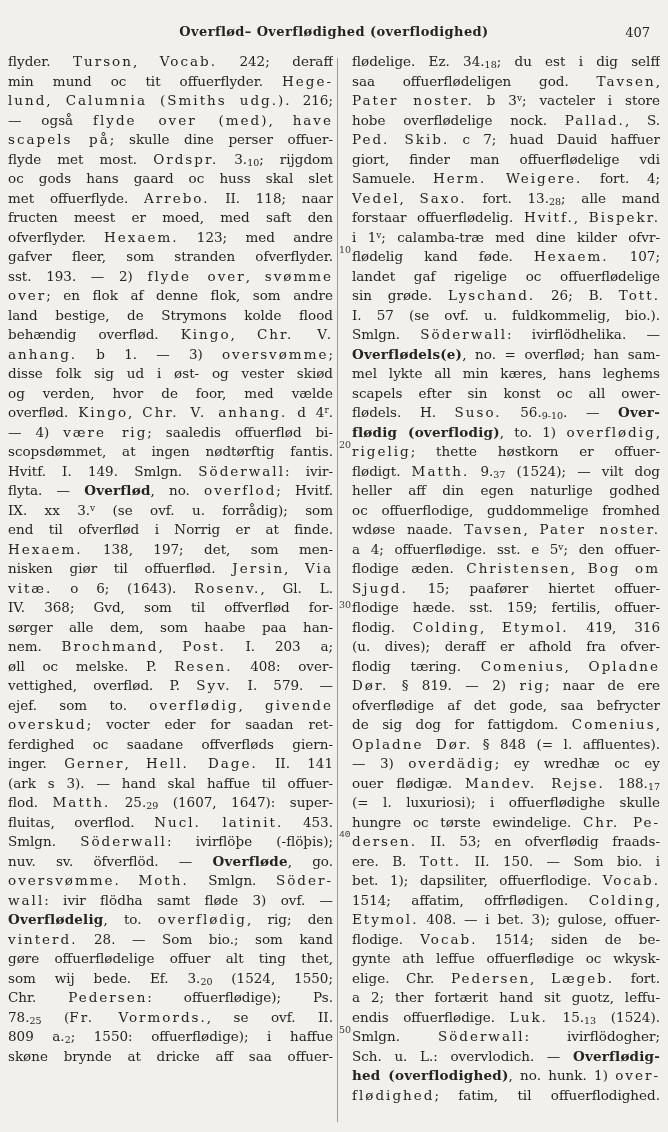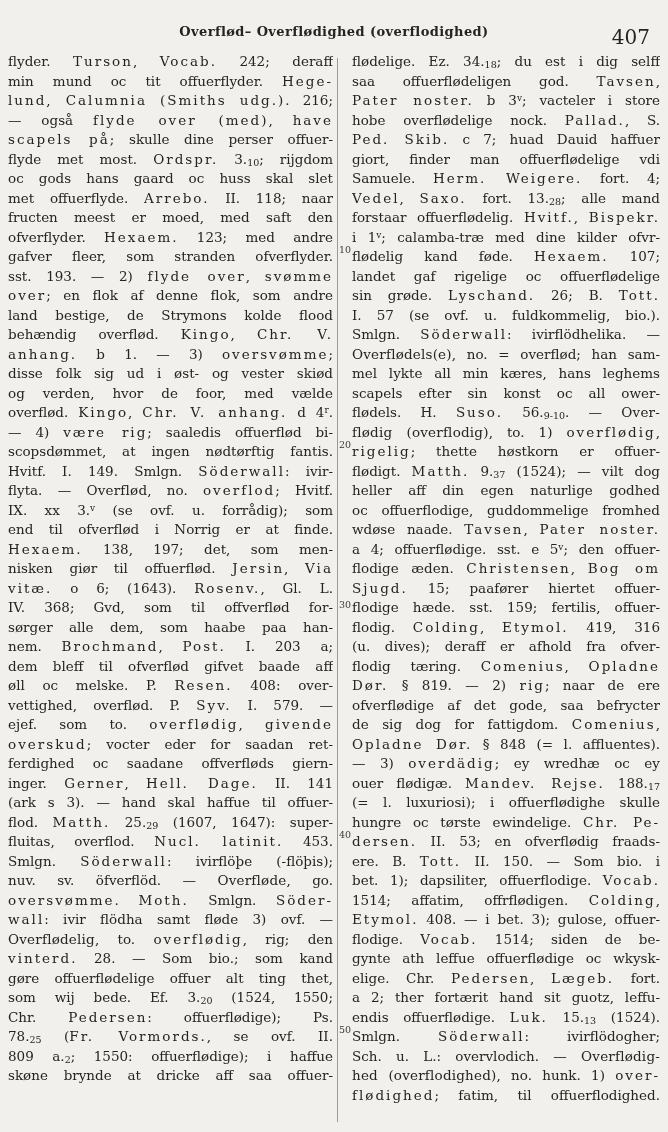--- a/index.html
+++ b/index.html
@@ -18,35 +18,35 @@
     overflow:hidden;
   }
   .running-head{
     position:absolute;top:24px;left:0;width:668px;height:20px;
   }
   .running-head .title{
     display:block;text-align:center;
     font-weight:bold;font-size:13px;letter-spacing:0.4px;
   }
   .running-head .pagenum{
-    position:absolute;right:18px;top:1px;font-size:20px;
+    position:absolute;right:18px;top:1px;font-size:13px;
   }
   .col{
     position:absolute;top:52px;
     font-size:13.5px;
   }
   .col-left{left:8px;width:325px;}
   .col-right{left:352px;width:308px;}
   .line{
     height:19.5px;line-height:19.5px;
     text-align:justify;text-align-last:justify;
     overflow:hidden;white-space:nowrap;
   }
   .line .sp{letter-spacing:2px;}
-  .line b.hw{font-weight:normal;letter-spacing:0.2px;}
+  .line b.hw{font-weight:bold;letter-spacing:0.2px;}
   .line .sup{font-size:9px;vertical-align:4px;line-height:0;}
   .line .sub{font-size:9.5px;vertical-align:-2px;line-height:0;}
   .divider{
     position:absolute;left:337px;top:58px;width:1px;height:1064px;
     background:var(--divider);
   }
   .gnum{
     position:absolute;left:339px;width:12px;
     font-size:9.5px;color:var(--gnum);line-height:12px;
   }
@@ -84,21 +84,20 @@
     <div class="line">Hvitf. I. 149. Smlgn. <span class="sp">Söderwall</span>: ivir-</div>
     <div class="line">flyta. — <b class="hw">Overflød</b>, no. <span class="sp">overflod</span>; Hvitf.</div>
     <div class="line">IX. xx 3.<span class="sup">v</span> (se ovf. u. forrådig); som</div>
     <div class="line">end til ofverflød i Norrig er at finde.</div>
     <div class="line"><span class="sp">Hexaem.</span> 138, 197; det, som men-</div>
     <div class="line">nisken giør til offuerflød. <span class="sp">Jersin</span>, <span class="sp">Via</span></div>
     <div class="line"><span class="sp">vitæ.</span> o 6; (1643). <span class="sp">Rosenv.</span>, Gl. L.</div>
     <div class="line">IV. 368; Gvd, som til offverflød for-</div>
     <div class="line">sørger alle dem, som haabe paa han-</div>
     <div class="line">nem. <span class="sp">Brochmand</span>, <span class="sp">Post.</span> I. 203 a;</div>
-    <div class="line">dem bleff til ofverflød gifvet baade aff</div>
     <div class="line">øll oc melske. P. <span class="sp">Resen.</span> 408: over-</div>
     <div class="line">vettighed, overflød. P. <span class="sp">Syv.</span> I. 579. —</div>
     <div class="line">ejef. som to. <span class="sp">overflødig</span>, <span class="sp">givende</span></div>
     <div class="line"><span class="sp">overskud</span>; vocter eder for saadan ret-</div>
     <div class="line">ferdighed oc saadane offverfløds giern-</div>
     <div class="line">inger. <span class="sp">Gerner</span>, <span class="sp">Hell. Dage.</span> II. 141</div>
     <div class="line">(ark s 3). — hand skal haffue til offuer-</div>
     <div class="line">flod. <span class="sp">Matth.</span> 25.<span class="sub">29</span> (1607, 1647): super-</div>
     <div class="line">fluitas, overflod. <span class="sp">Nucl. latinit.</span> 453.</div>
     <div class="line">Smlgn. <span class="sp">Söderwall</span>: ivirflöþe (-flöþis);</div>
@@ -112,21 +111,21 @@
     <div class="line">Chr. <span class="sp">Pedersen</span>: offuerflødige); Ps.</div>
     <div class="line">78.<span class="sub">25</span> (<span class="sp">Fr. Vormords.</span>, se ovf. II.</div>
     <div class="line">809 a.<span class="sub">2</span>; 1550: offuerflødige); i haffue</div>
     <div class="line">skøne brynde at dricke aff saa offuer-</div>
   </div>
 <div class="divider"></div>
 <div id="gutter-numbers">
     <span class="gnum" style="top: 243.5px;">10</span>
     <span class="gnum" style="top: 438.5px;">20</span>
     <span class="gnum" style="top: 599px;">30</span>
-    <span class="gnum" style="top: 828.5px;">40</span>
+    <span class="gnum" style="top: 828.5px; font-family: Liberation Mono, monospace;">40</span>
     <span class="gnum" style="top: 1023.5px;">50</span>
   </div>
 <div class="col col-right" id="col-right">
     <div class="line">flødelige. Ez. 34.<span class="sub">18</span>; du est i dig selff</div>
     <div class="line">saa offuerflødeligen god. <span class="sp">Tavsen</span>,</div>
     <div class="line"><span class="sp">Pater noster.</span> b 3<span class="sup">v</span>; vacteler i store</div>
     <div class="line">hobe overflødelige nock. <span class="sp">Pallad.</span>, S.</div>
     <div class="line"><span class="sp">Ped. Skib.</span> c 7; huad Dauid haffuer</div>
     <div class="line">giort, finder man offuerflødelige vdi</div>
     <div class="line">Samuele. <span class="sp">Herm. Weigere.</span> fort. 4;</div>

